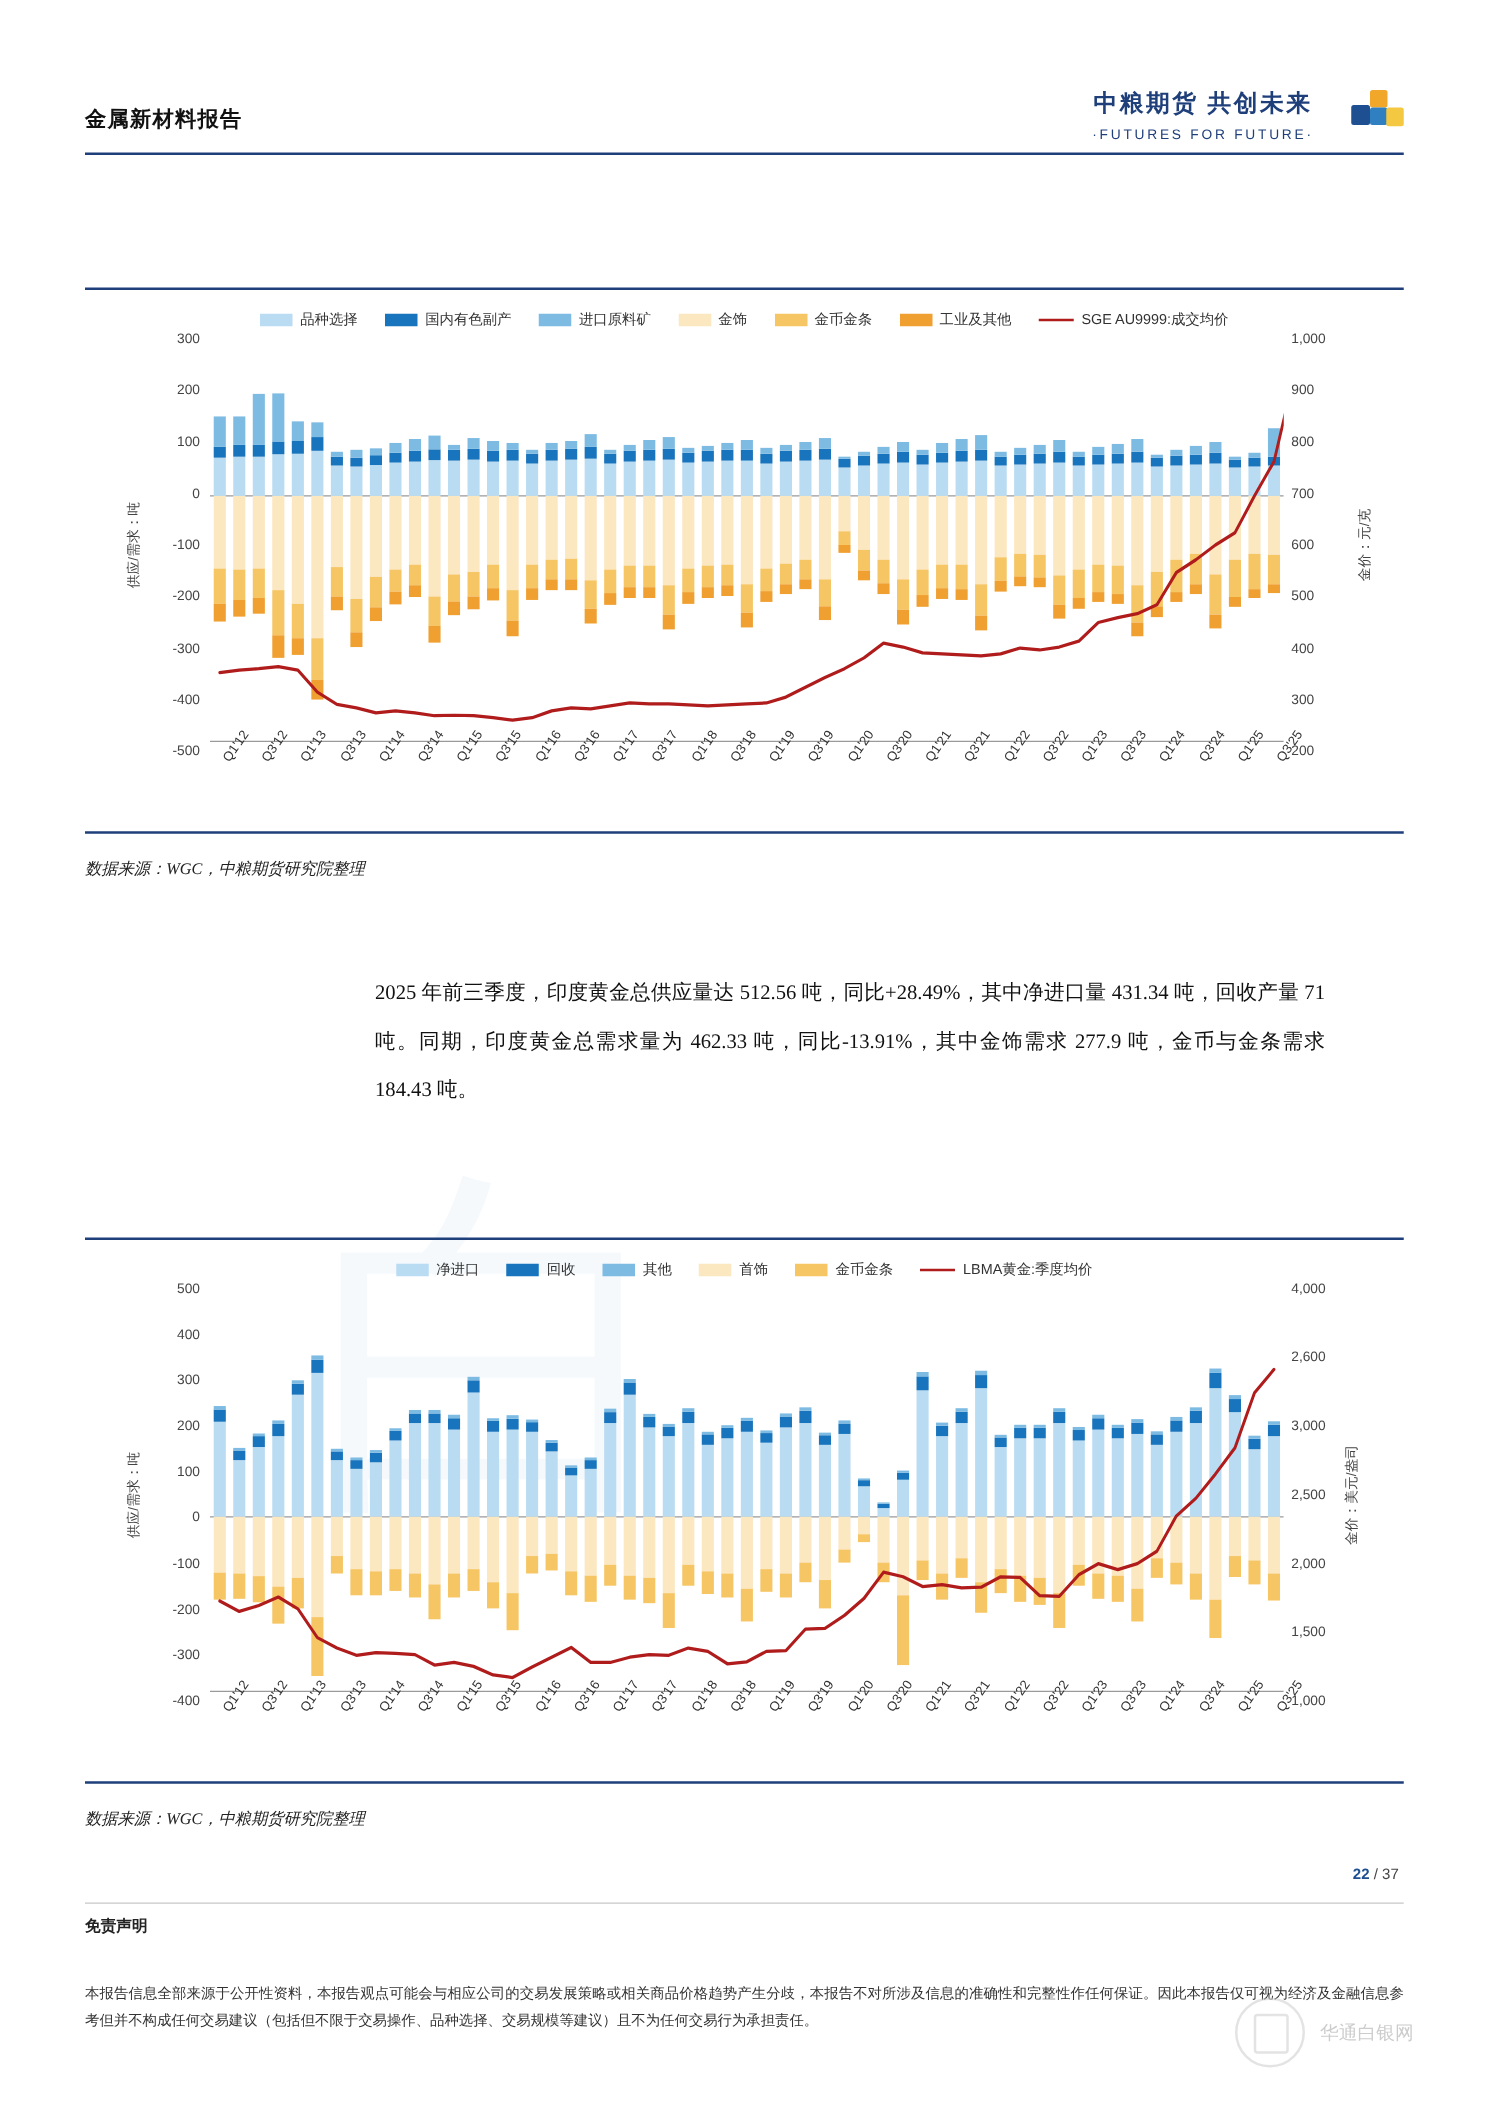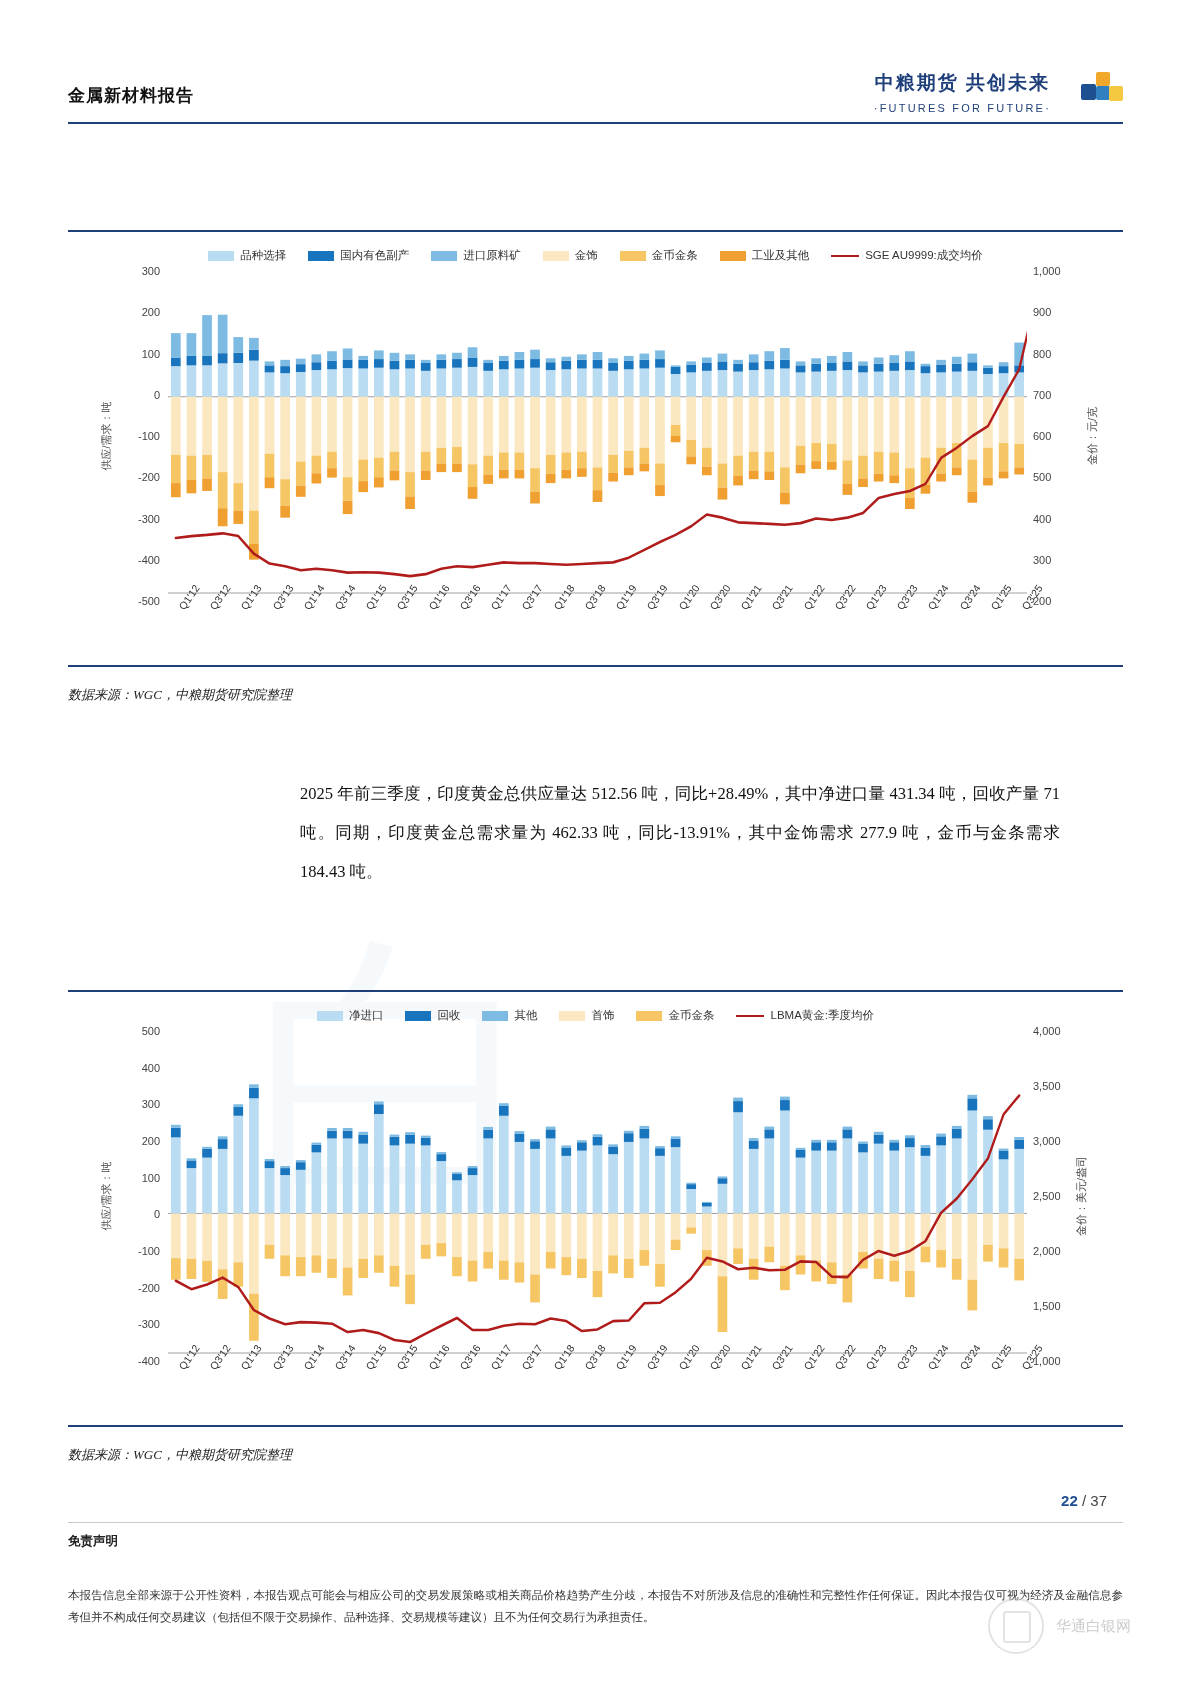--- a/index.html
+++ b/index.html
@@ -60,21 +60,21 @@
   .xlab{position:absolute;font-size:10.5px;color:#333;transform-origin:left top;transform:rotate(-55deg);white-space:nowrap;}
 
   
   .para{position:absolute;left:300px;top:775px;width:760px;font-family:"Liberation Serif",serif;font-size:16.5px;line-height:2.35;color:#111;text-align:justify;}
 
   
   .footer{position:absolute;left:68px;bottom:56px;width:1055px;}
   .footer-rule{height:1px;background:#c8c8c8;margin-bottom:10px;}
   .footer-title{font-size:12.5px;font-weight:bold;color:#222;margin-bottom:7px;}
   .footer-text{font-size:11.5px;line-height:1.85;color:#333;text-align:justify;margin-top:35px;}
-  .pageno{position:absolute;right:16px;top:-30px;font-size:15px;color:#444;margin-left:41px;}
+  .pageno{position:absolute;right:4px;top:-30px;font-size:12px;color:#444;margin-left:41px;}
   .pageno b{color:#1d4f91;}
 </style>
 </head>
 <body>
 
 <div class="page">
 
   <div class="header">
     <div class="header-title">金属新材料报告</div>
     <div class="brand">
@@ -572,21 +572,21 @@
           <div class="tick" style="top: 22.2222%;">300</div>
           <div class="tick" style="top: 11.1111%;">400</div>
           <div class="tick" style="top: 0%;">500</div>
         </div>
       <div class="axis-right" id="ax2r">
           <div class="tick" style="top: 100%;">1,000</div>
           <div class="tick" style="top: 83.3333%;">1,500</div>
           <div class="tick" style="top: 66.6667%;">2,000</div>
           <div class="tick" style="top: 50%;">2,500</div>
           <div class="tick" style="top: 33.3333%;">3,000</div>
-          <div class="tick" style="top: 16.6667%;">3,500</div>
+          <div class="tick" style="top: 16.6667%;">2,600</div>
           <div class="tick" style="top: 0%;">4,000</div>
         </div>
       <div class="canvasbox">
         <svg id="svg2" viewBox="0 0 960 330" preserveAspectRatio="none">
             <line x1="0" y1="182.44444444444446" x2="960" y2="182.44444444444446" stroke="#9a9a9a" stroke-width="1"></line>
             <line x1="0" y1="322" x2="960" y2="322" stroke="#9a9a9a" stroke-width="1"></line>
             <rect x="3.32" y="106.39" width="10.82" height="76.06" fill="#b9dcf2"></rect>
             <rect x="3.32" y="96.62" width="10.82" height="9.77" fill="#1874bd"></rect>
             <rect x="3.32" y="93.83" width="10.82" height="2.79" fill="#7dbbe3"></rect>
             <rect x="3.32" y="182.44" width="10.82" height="44.66" fill="#fbe7c0"></rect>

